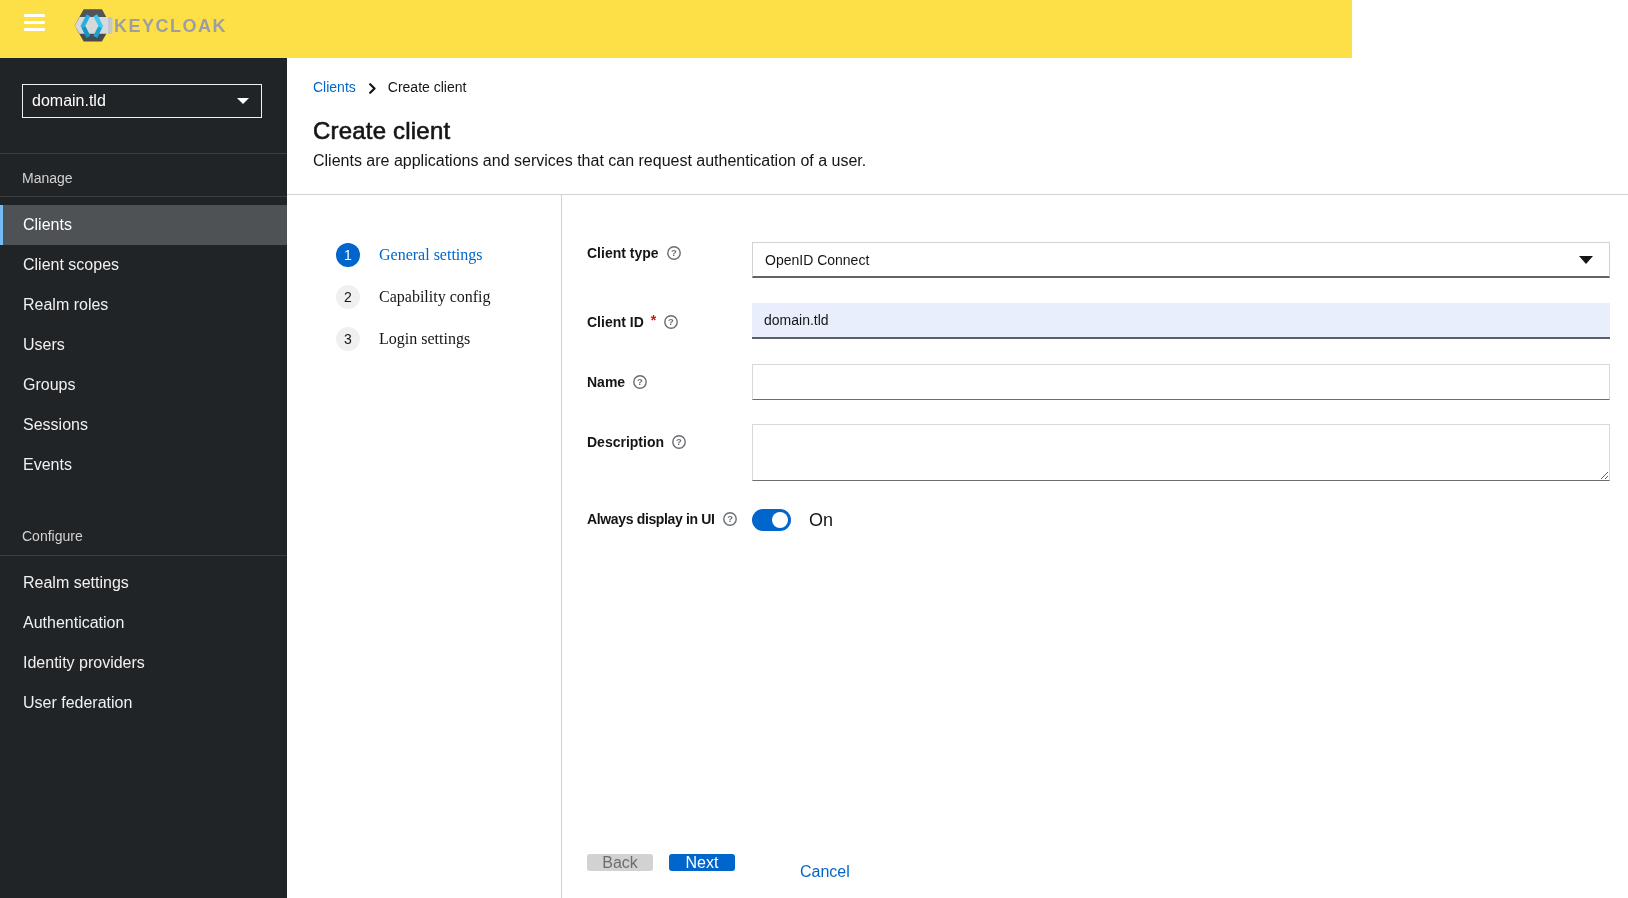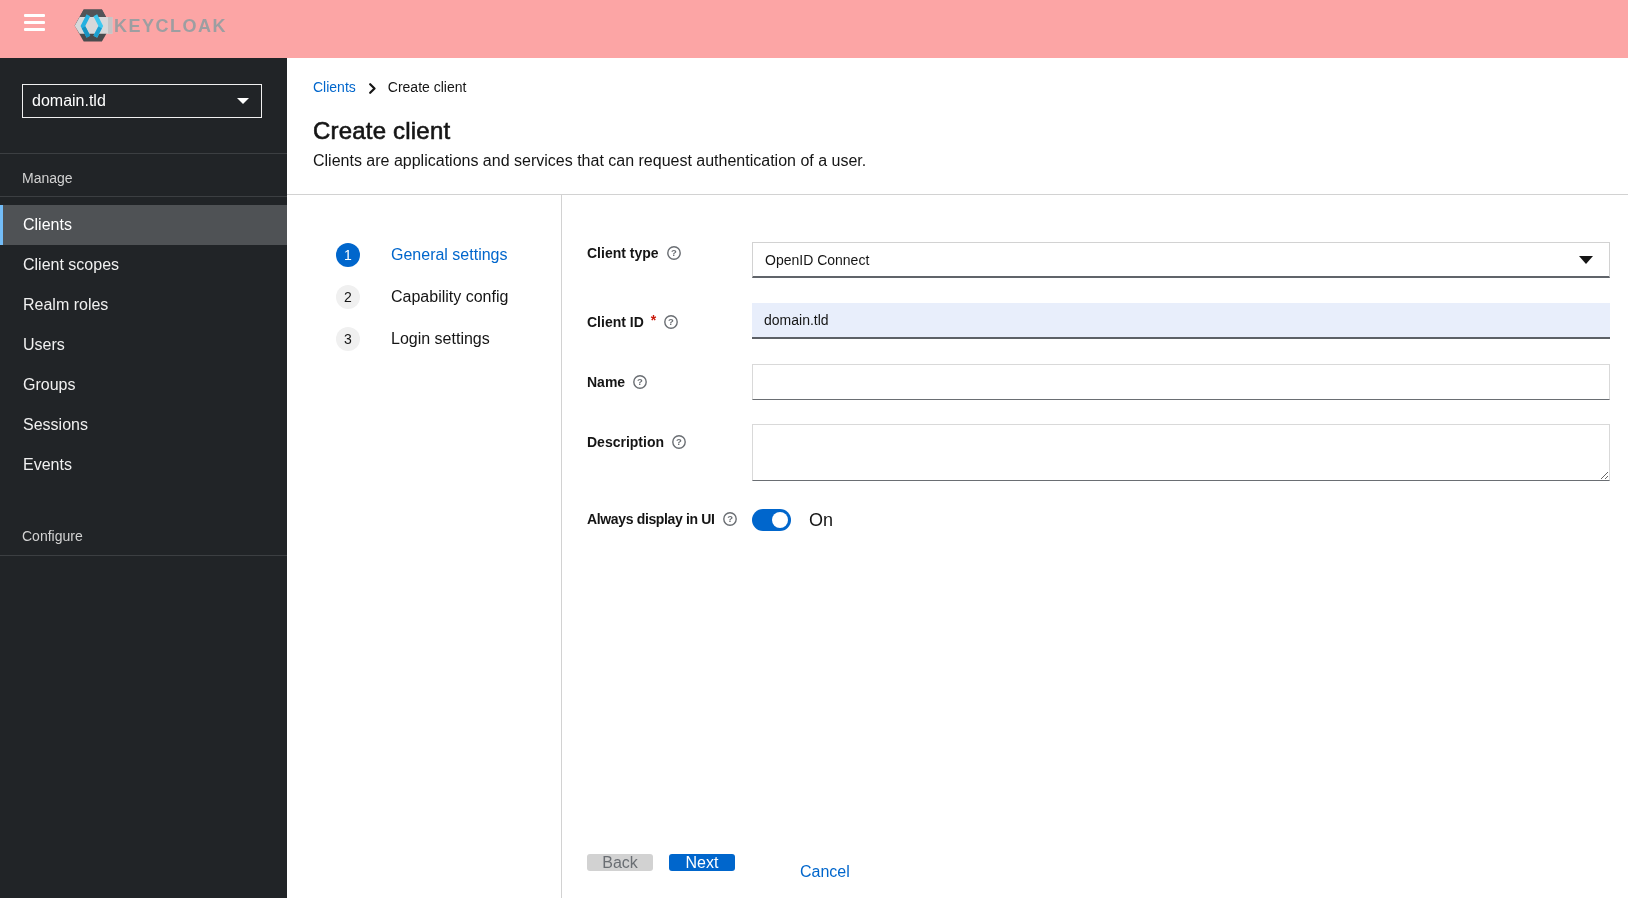--- a/index.html
+++ b/index.html
@@ -1,19 +1,19 @@
 <!DOCTYPE html>
 <html><head>
 <meta charset="utf-8">
 <style>
 * { margin:0; padding:0; box-sizing:border-box; }
 html,body { width:1628px; height:898px; overflow:hidden; font-family:"Liberation Sans", sans-serif; background:#fff; }
 
 
-#masthead { position:absolute; top:0; left:0; width:1628px; height:58px; background:#fca5a5; }
+#masthead { position:absolute; top:0; left:0; width:1352px; height:58px; background:#fde047; }
 #burger { position:absolute; left:24px; top:14px; width:21px; height:18px; }
 #burger div { height:3px; background:#fff; border-radius:1px; margin-bottom:4px; }
 
 
 #sidebar { position:absolute; top:58px; left:0; width:287px; height:840px; background:#212427; color:#fff; }
 #realmbox { position:absolute; left:22px; top:26px; width:240px; height:34px; border:1px solid #f0f0f0; display:flex; align-items:center; justify-content:space-between; padding:0 12px 0 9px; font-size:16px; color:#fff; }
 #realmbox .caret { width:0; height:0; border-left:6px solid transparent; border-right:6px solid transparent; border-top:6px solid #fff; }
 .sep { position:absolute; left:0; width:287px; height:1px; background:#3c3f42; }
 .navtitle { position:absolute; left:22px; font-size:14px; color:#d2d2d2; }
 .navitem { height:40px; line-height:40px; padding-left:23px; font-size:16px; color:#f0f0f0; }
@@ -28,21 +28,21 @@
 #crumbs .cc { color:#151515; }
 h1 { position:absolute; left:26px; top:57px; font-size:24px; line-height:31px; font-weight:400; color:#151515; -webkit-text-stroke:0.6px #151515; letter-spacing:0.2px; }
 #subtitle { position:absolute; left:26px; top:92px; font-size:16px; line-height:21px; color:#151515;text-align:center; }
 #hdiv { position:absolute; left:0; top:136px; width:1341px; height:1px; background:#d2d2d2; }
 #vdiv { position:absolute; left:274px; top:137px; width:1px; height:703px; background:#d2d2d2; }
 
 
 .step { position:absolute; left:49px; display:flex; align-items:center; }
 .stepnum { width:24px; height:24px; border-radius:50%; background:#f0f0f0; color:#151515; font-size:14px; display:flex; align-items:center; justify-content:center; }
 .stepnum.cur { background:#0066cc; color:#fff; }
-.steptxt { margin-left:31px; font-size:16px; color:#151515; }
+.steptxt { margin-left:19px; font-size:16px; color:#151515;font-family:Liberation Serif, serif; }
 .steptxt.cur { color:#0066cc; }
 
 
 .flabel { position:absolute; left:300px; font-size:14px; font-weight:700; color:#151515; line-height:20px; display:flex; align-items:center; }
 .req { color:#c9190b; font-size:14px; margin-left:7px; position:relative; top:-2px; }
 .helpi { margin-left:8px; flex:0 0 auto; }
 .fctl { position:absolute; left:465px; width:858px; background:#fff; font-size:14px; color:#151515; }
 #selbox { top:184px; height:36px; border:1px solid #d2d2d2; border-bottom:2px solid #60646a; display:flex; align-items:center; justify-content:space-between; padding:0 16px 0 12px; }
 #selbox .caret { width:0; height:0; border-left:7px solid transparent; border-right:7px solid transparent; border-top:8px solid #151515; }
 #clientid { top:245px; height:36px; background:#e8eefb; border:none; border-bottom:2px solid #5c6066; line-height:34px; padding:0 12px; }
@@ -91,20 +91,26 @@
     <div class="navitem sel">Clients</div>
     <div class="navitem">Client scopes</div>
     <div class="navitem">Realm roles</div>
     <div class="navitem">Users</div>
     <div class="navitem">Groups</div>
     <div class="navitem">Sessions</div>
     <div class="navitem">Events</div>
   </div>
   <div class="navtitle" style="top:470px">Configure</div>
   <div class="sep" style="top:497px"></div>
+  <div id="nav2">
+    <div class="navitem">Realm settings</div>
+    <div class="navitem">Authentication</div>
+    <div class="navitem">Identity providers</div>
+    <div class="navitem">User federation</div>
+  </div>
 </div>
 
 <div id="main">
   <div id="crumbs">
     <a href="#">Clients</a>
     <svg width="7" height="11" viewBox="0 0 7 11" style="margin:1px 12px 0 13px">
         <path d="M1.2 1.2 L5.5 5.5 L1.2 9.8" fill="none" stroke="#151515" stroke-width="2.2" stroke-linecap="round" stroke-linejoin="round"></path>
       </svg>
     <span class="cc">Create client</span>
   </div>

